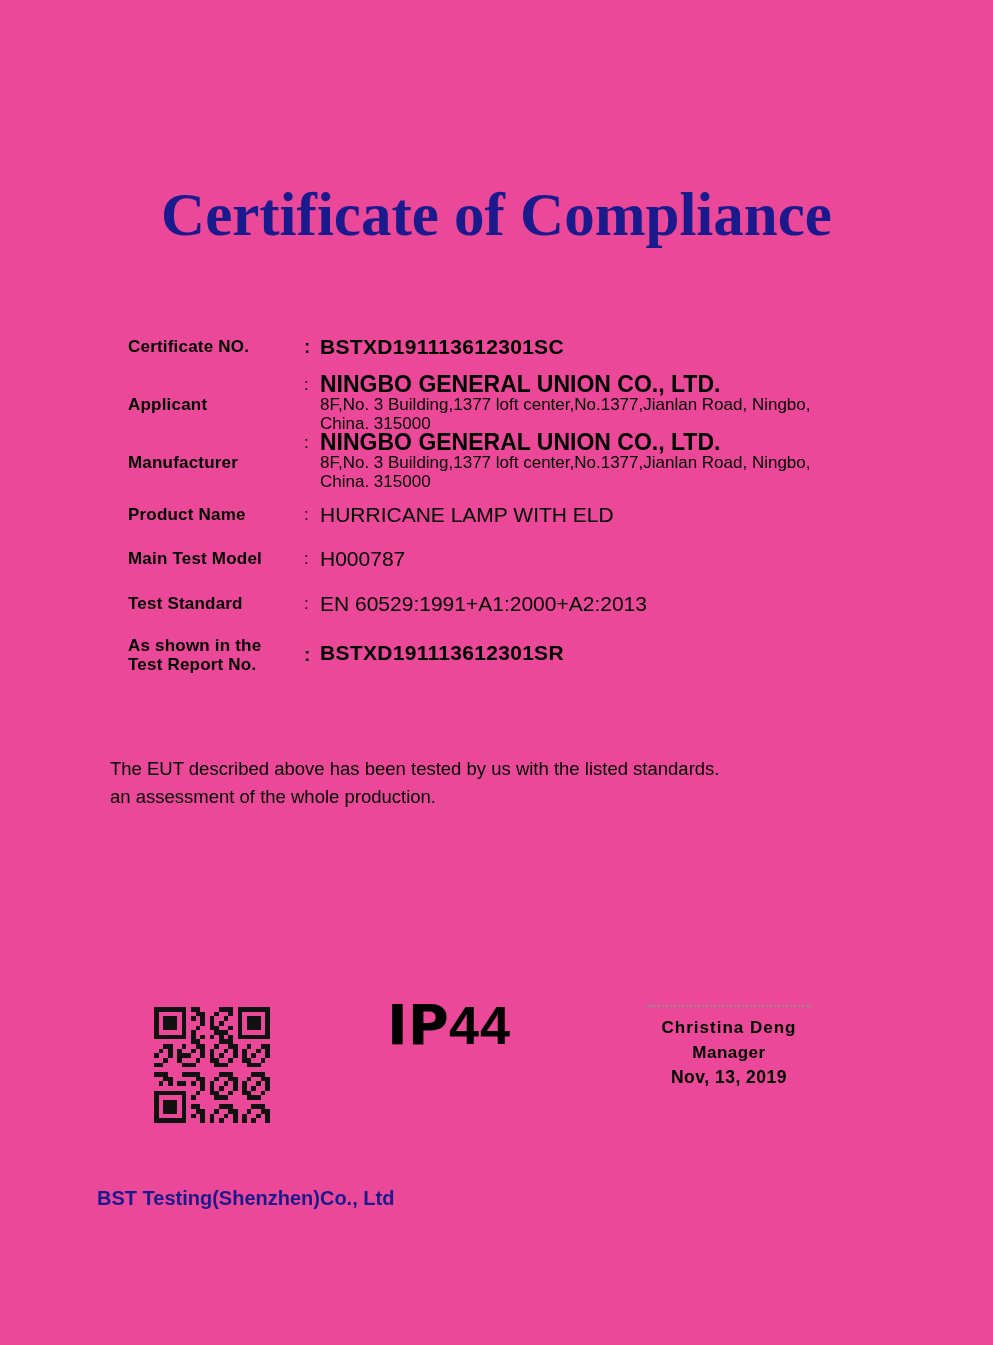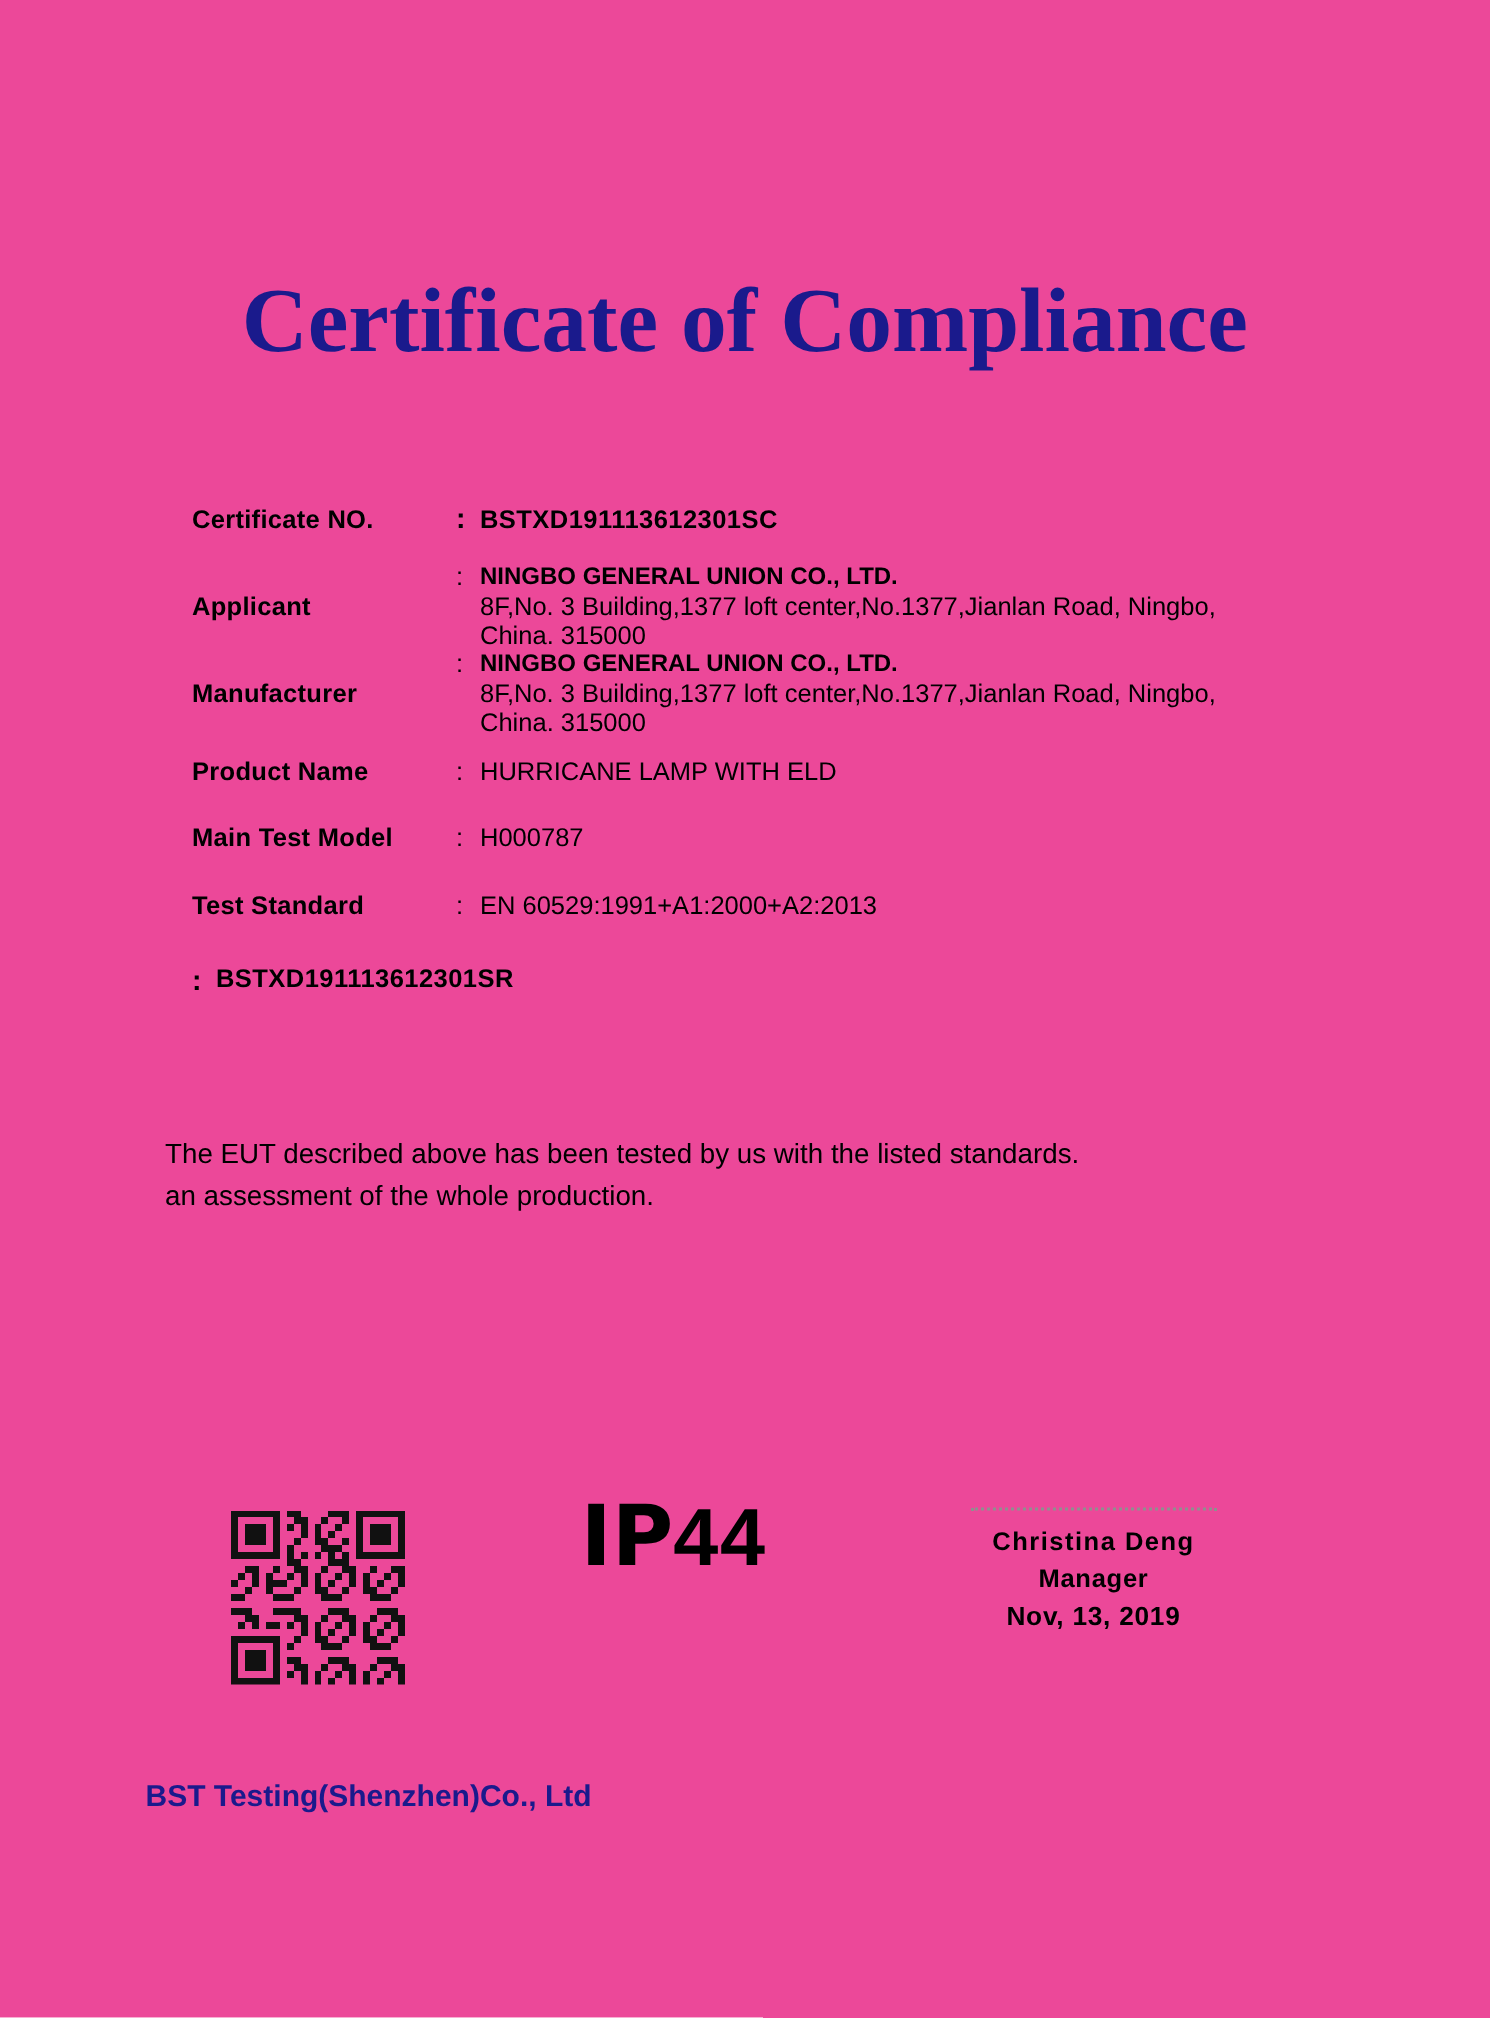--- a/index.html
+++ b/index.html
@@ -23,24 +23,24 @@
     color:var(--title-navy,#1a1a8c);
   }
   
   .row{position:absolute;left:128px;display:flex;align-items:flex-start;width:760px;}
   .row .label{
     width:176px;flex:0 0 176px;
     font-size:17px;font-weight:bold;line-height:20px;letter-spacing:.2px;
   }
   .row .colon{width:16px;flex:0 0 16px;font-size:17px;line-height:20px;text-align:left;}
   .row .colon.bold{font-weight:bold;font-size:19px;}
-  .row .value{font-size:17px;line-height:20px;}
+  .row .value{font-size:21px;line-height:20px;}
   .cert-num{font-weight:bold;font-size:19.5px;line-height:22px;letter-spacing:.3px;}
   .value-block{font-size:17px;line-height:19.5px;}
-  .value-block .company{font-weight:bold;font-size:16px;}
+  .value-block .company{font-weight:bold;font-size:23px;}
   .pad-label{padding-top:19.5px;}
   .row-cert-no{top:337px;}
   .row-applicant{top:375px;}
   .row-manufacturer{top:433px;}
   .row-product{top:505px;}
   .row-model{top:549px;}
   .row-standard{top:594px;}
   .row-report{top:636px;}
   .two-line div{font-size:17px;font-weight:bold;line-height:19px;}
   .row-report .colon{padding-top:9px;}
@@ -128,20 +128,24 @@
       <div class="value">H000787</div>
     </div>
 
     <div class="row row-standard">
       <div class="label">Test Standard</div>
       <div class="colon">:</div>
       <div class="value">EN 60529:1991+A1:2000+A2:2013</div>
     </div>
 
     <div class="row row-report">
+      <div class="label two-line">
+        <div>As shown in the</div>
+        <div>Test Report No.</div>
+      </div>
       <div class="colon bold">:</div>
       <div class="value cert-num">BSTXD191113612301SR</div>
     </div>
 
   </div>
 
   <div class="statement">
     <div>The EUT described above has been tested by us with the listed standards.</div>
     <div>an assessment of the whole production.</div>
   </div>

